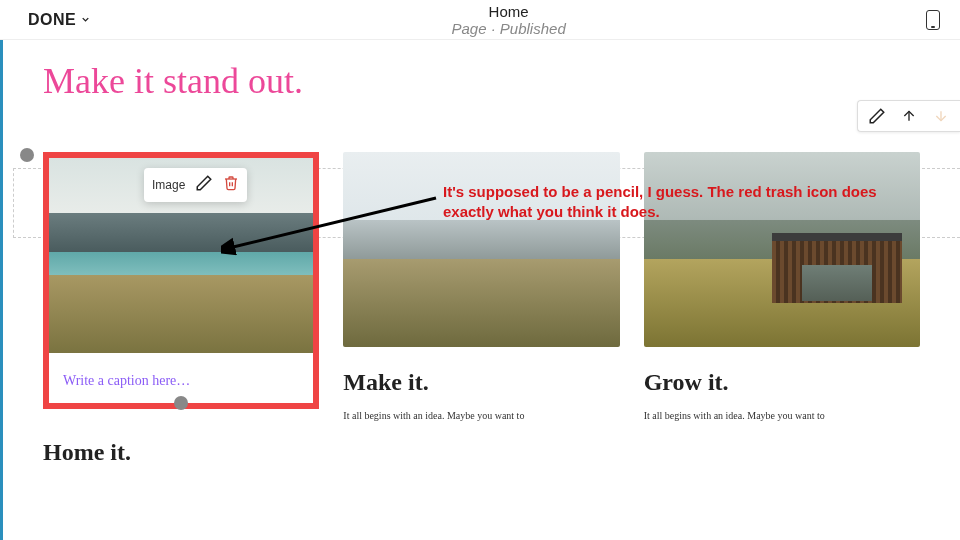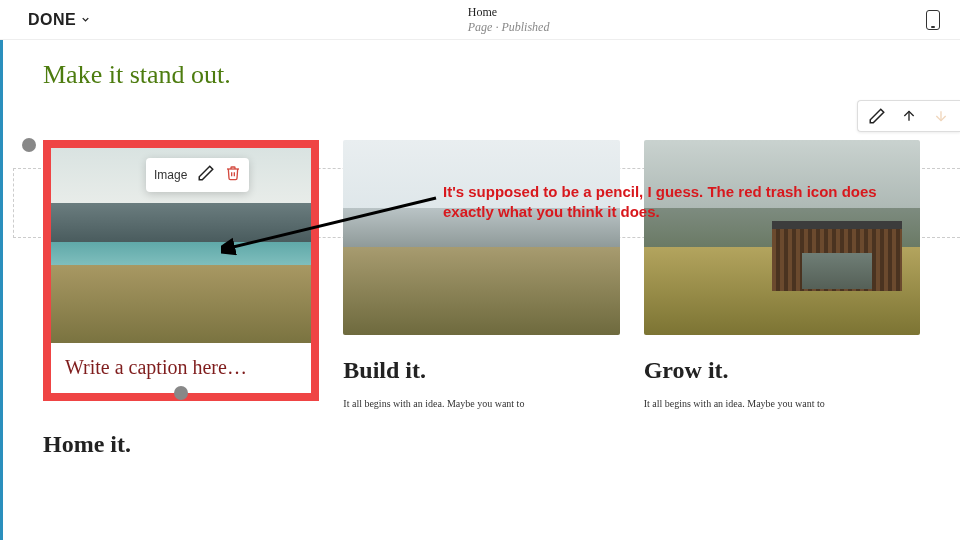--- a/index.html
+++ b/index.html
@@ -22,37 +22,37 @@
   .done-btn {
     display: flex;
     align-items: center;
     gap: 4px;
     font-size: 16px;
     font-weight: 600;
     letter-spacing: 0.5px;
     color: #222;
     cursor: pointer;
   }
-  .topbar-center { font-size: 12px; font-family: Liberation Serif, serif; }
+  .topbar-center { text-align: center; font-size: 15px; }
   .topbar-title { color: #222; font-weight: 500; }
   .topbar-sub { color: #888; font-style: italic; }
   .device-icon { width: 14px; height: 20px; border: 1.5px solid #333; border-radius: 3px; position: relative; }
   .device-icon::after { content:""; position:absolute; bottom:1px; left:50%; transform:translateX(-50%); width:4px; height:1.5px; background:#333; border-radius:1px; }
 
   .canvas {
     position: relative;
     padding: 20px 40px 0 40px;
     border-left: 3px solid #2a8fbd;
     height: calc(100% - 40px);
   }
   .page-title {
     font-family: Georgia, "Times New Roman", serif;
-    font-size: 26px;
+    font-size: 36px;
     font-weight: 400;
-    color: #4d7c0f;
+    color: #ec4899;
     margin-bottom: 30px;
   }
 
   
   .text-toolbar {
     position: absolute;
     top: 60px;
     right: 0;
     background: #fff;
     border: 1px solid #ddd;
@@ -100,31 +100,31 @@
   }
   .card-body {
     font-family: Georgia, serif;
     font-size: 10px;
     color: #333;
     line-height: 1.5;
   }
 
   
   .card-selected {
-    border: 8px solid #ef4444;
+    border: 6px solid #ef4444;
     padding-bottom: 50px;
   }
   .card-selected .card-img { border-radius: 0; }
   .caption-ph {
     position: absolute;
     bottom: 14px;
     left: 14px;
     font-family: Georgia, serif;
-    font-size: 20px;
-    color: #7f1d1d;
+    font-size: 14px;
+    color: #8b5cf6;
   }
   .sel-handle {
     position: absolute;
     width: 14px; height: 14px;
     background: #888; border-radius: 50%;
   }
   .sel-handle.left { left: -29px; top: -10px; }
   .sel-handle.bottom { left: 50%; bottom: -7px; transform: translateX(-50%); }
 
   
@@ -271,21 +271,21 @@
         </div>
 
         <div class="card-img img1"></div>
         <div class="caption-ph">Write a caption here…</div>
       </div>
       <h3 class="card-title card1-title-wrap">Home it.</h3>
     </div>
 
     <div class="card">
       <div class="card-img img2"></div>
-      <h3 class="card-title">Build it.</h3>
+      <h3 class="card-title">Make it.</h3>
       <p class="card-body">It all begins with an idea. Maybe you want to</p>
     </div>
 
     <div class="card">
       <div class="card-img img3">
         <div class="cabin"></div>
       </div>
       <h3 class="card-title">Grow it.</h3>
       <p class="card-body">It all begins with an idea. Maybe you want to</p>
     </div>

